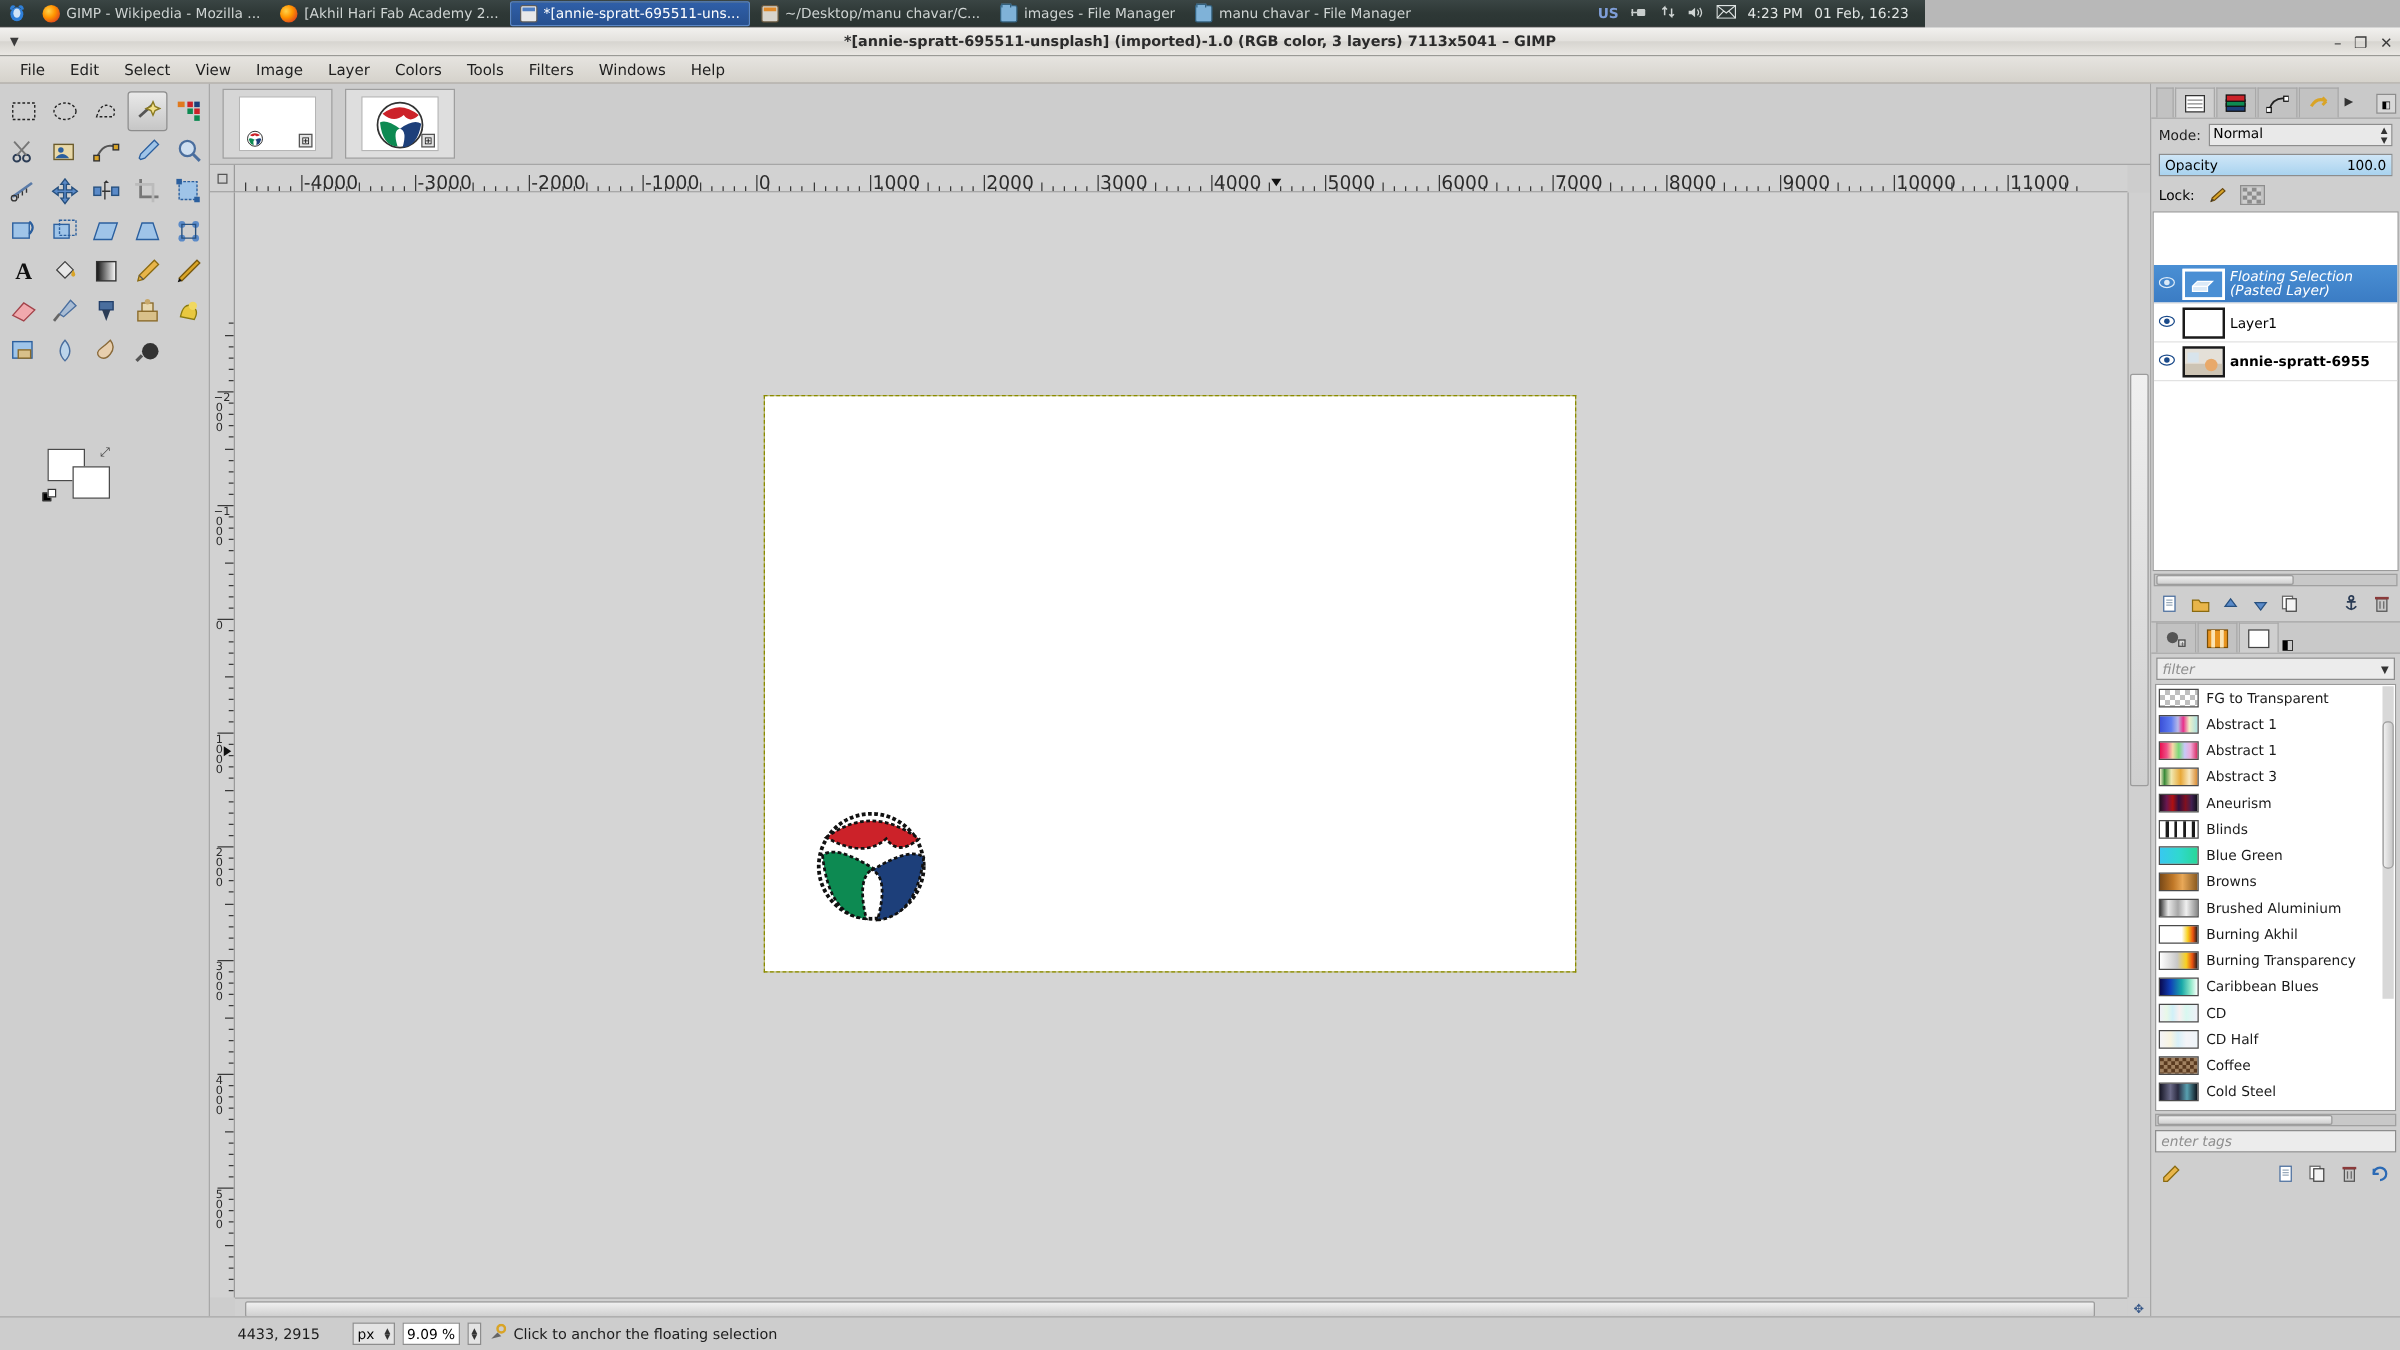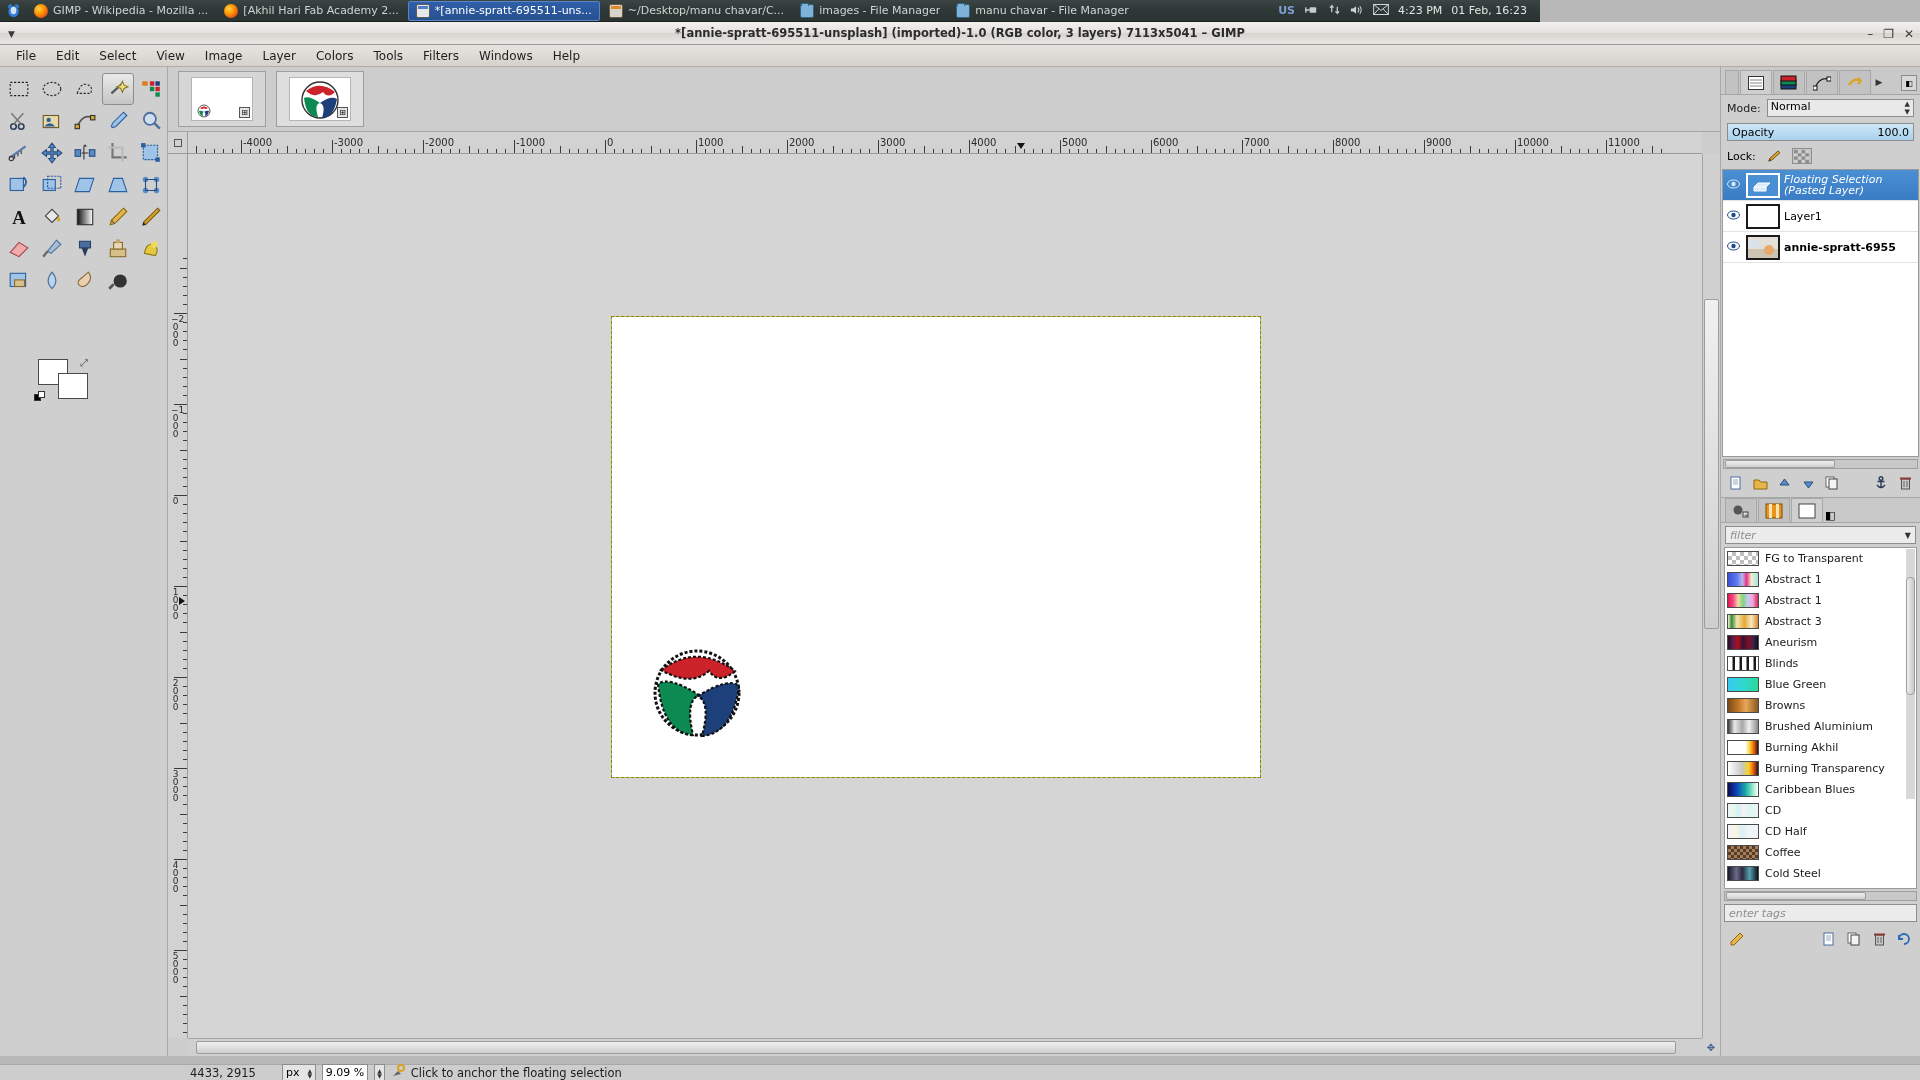--- a/index.html
+++ b/index.html
@@ -103,21 +103,21 @@
   .imgtab .thumb { width:62px; height:44px; background:#fff; border:1px solid #b5b5b5; position:relative; overflow:hidden; }
   .imgtab .badge { position:absolute; right:2px; bottom:2px; width:11px; height:11px; border:1px solid #555; background:#e4e4e4; font-size:8px; line-height:9px; text-align:center;}
 
   
   #canvas-wrap { position:absolute; left:168px; top:132px; right:200px; bottom:24px; background:#cdcdcd; }
   #ruler-corner { position:absolute; left:0; top:0; width:20px; height:22px; background:#d2d2d2; border-right:1px solid #9a9a9a; border-bottom:1px solid #9a9a9a; display:flex;align-items:center;justify-content:center;}
   #ruler-corner .sq{width:8px;height:8px;border:1px solid #555;}
   #hruler { position:absolute; left:20px; top:0; right:18px; height:22px; background:#d2d2d2; border-bottom:1px solid #9a9a9a; overflow:hidden; }
   #vruler { position:absolute; left:0; top:22px; width:20px; bottom:18px; background:#d2d2d2; border-right:1px solid #9a9a9a; overflow:hidden; }
   .rtick { position:absolute; background:#3a3a3a; }
-  .rlabel { position:absolute; font-size:10px; color:#2b2b2b; white-space:nowrap; }
+  .rlabel { position:absolute; font-size:15px; color:#2b2b2b; white-space:nowrap; }
   .vlabel { position:absolute; font-size:9px; color:#2b2b2b; width:9px; line-height:8px; text-align:center; word-break:break-all;}
 
   #viewport { position:absolute; left:20px; top:22px; right:18px; bottom:18px; background:#d5d5d5; overflow:hidden; }
   #image-canvas {
     position:absolute; left:424px; top:163px; width:648px; height:460px;
     background:#ffffff;
     outline:1px dashed #8a8a00;
     box-shadow:0 0 0 1px #b9b96a;
   }
   #canvas-logo { position:absolute; left:35px; top:326px; width:100px; height:100px; }
@@ -144,21 +144,21 @@
   .opacity-row { margin:2px 6px 4px 6px; height:18px; border:1px solid #8d8d8d; position:relative; background:#d9ecf8; display:flex; align-items:center; justify-content:space-between; padding:0 4px; font-size:11px;}
   .opacity-fill { position:absolute; left:0; top:0; bottom:0; width:100%; background:linear-gradient(to bottom,#cfe6f7,#a9d3ef); }
   .opacity-row span { position:relative; z-index:2; }
 
   .lock-row { display:flex; align-items:center; gap:8px; padding:3px 6px 5px 6px; font-size:11px;}
   .lock-btn { width:20px; height:16px; display:flex; align-items:center; justify-content:center; font-size:11px; }
   .lock-btn.on { border:1px solid #8d8d8d; background:#c3c3c3; }
 
   #layer-list { margin:0 1px; height:288px; background:#fff; border:1px solid #9a9a9a; overflow:hidden; }
   .layer-row { display:flex; align-items:center; height:31px; border-bottom:1px solid #e2e2e2; padding:0 2px; gap:4px;}
-  .layer-row.sel { background:linear-gradient(to bottom,#4a8fd4,#3b7cc4); color:#fff; }
+  .layer-row.sel { background:linear-gradient(to bottom,#4a8fd4,#3b7cc4); color:#fff;margin-top:42px; }
   .eye { width:17px; text-align:center; font-size:10px; color:#1a4a8a; }
   .layer-row.sel .eye { color:#dbeaf8; }
   .lthumb { width:34px; height:25px; background:#fff; border:2px solid #1a1a1a; flex:0 0 34px; overflow:hidden; position:relative;}
   .layer-row.sel .lthumb { border-color:#fff; }
   .lname { font-size:11px; white-space:nowrap; overflow:hidden; flex:1;}
   .lname.ital { font-style:italic; line-height:11px; }
   .lname.bold { font-weight:bold; }
 
   #layer-hscroll { margin:2px 2px 0 2px; height:10px; background:#c8c8c8; border:1px solid #a0a0a0; position:relative;}
   #layer-btnbar { display:flex; align-items:center; gap:2px; padding:5px 4px; }
@@ -174,21 +174,21 @@
   .gname { font-size:11px; color:#1a1a1a; }
   #grad-scrollbar { position:absolute; right:1px; top:1px; width:9px; height:250px; background:#d8d8d8;}
   #grad-scrollbar .th{position:absolute;left:0;top:28px;width:9px;height:118px;background:linear-gradient(to right,#f0f0f0,#c8c8c8);border:1px solid #9c9c9c;border-radius:4px;}
   #grad-hscroll { margin:2px 3px 0 3px; height:10px; background:#c8c8c8; border:1px solid #a0a0a0; position:relative;}
   #tags-row { padding:3px 3px; }
   #tags-input { height:18px; background:#ececec; border:1px solid #8d8d8d; display:flex; align-items:center; padding:0 4px; font-size:11px; color:#8d8d8d; font-style:italic;}
   #grad-btnbar { display:flex; align-items:center; gap:3px; padding:5px 5px; }
 
   
   #statusbar {
-    position:absolute; left:0; bottom:0; width:1920px; height:16px;
+    position:absolute; left:0; bottom:0; width:1920px; height:27px;
     background:#cdcdcd; border-top:1px solid #a8a8a8;
     display:flex; align-items:center; gap:6px; padding-left:190px; font-size:11.5px;
   }
   #coords { min-width:86px; color:#1c1c1c; }
   .unit-combo { height:18px; background:#e4e4e4; border:1px solid #8d8d8d; display:flex; align-items:center; padding:0 3px; gap:8px; font-size:11px;}
   .unit-combo .sp{display:flex;flex-direction:column;font-size:6px;line-height:5px;color:#333;}
   .zoom-box { height:18px; width:46px; background:#fff; border:1px solid #8d8d8d; display:flex; align-items:center; justify-content:flex-end; padding-right:3px; font-size:11px;}
   #status-msg { color:#1c1c1c; }
   #status-icon { font-size:11px; color:#2b3c55; }
 </style>

